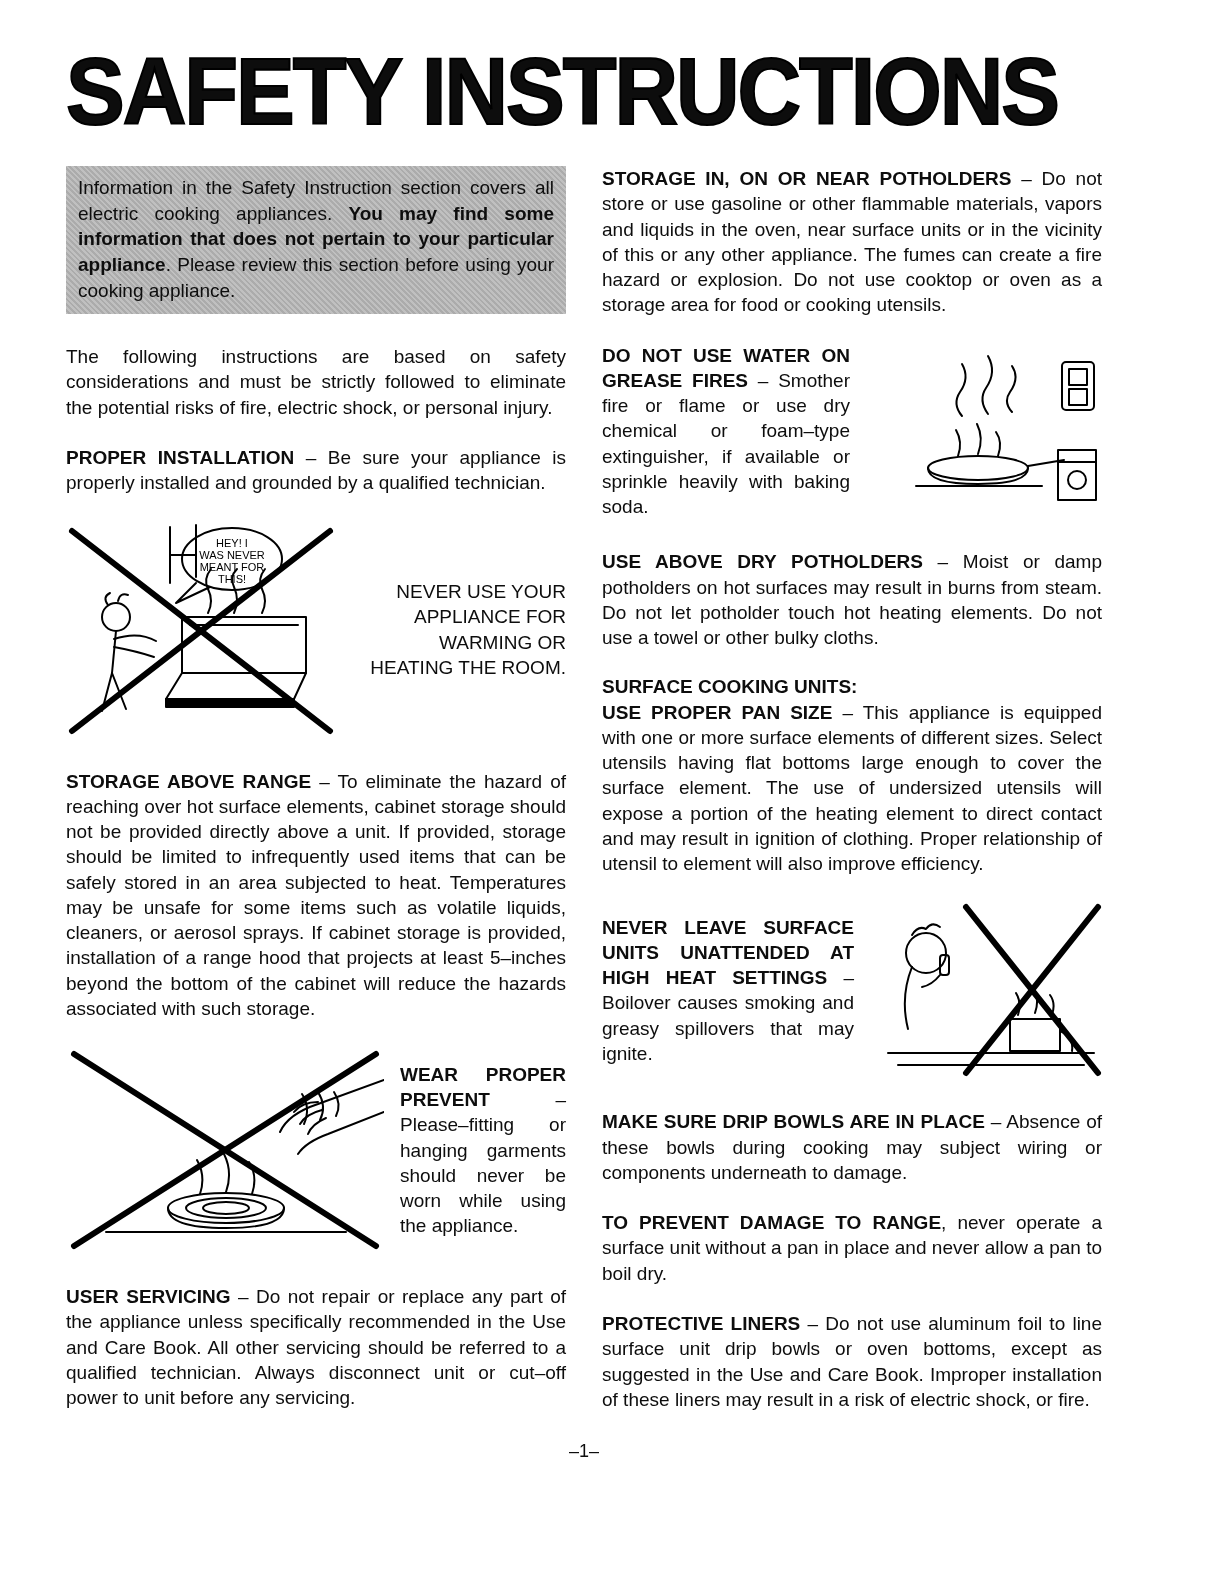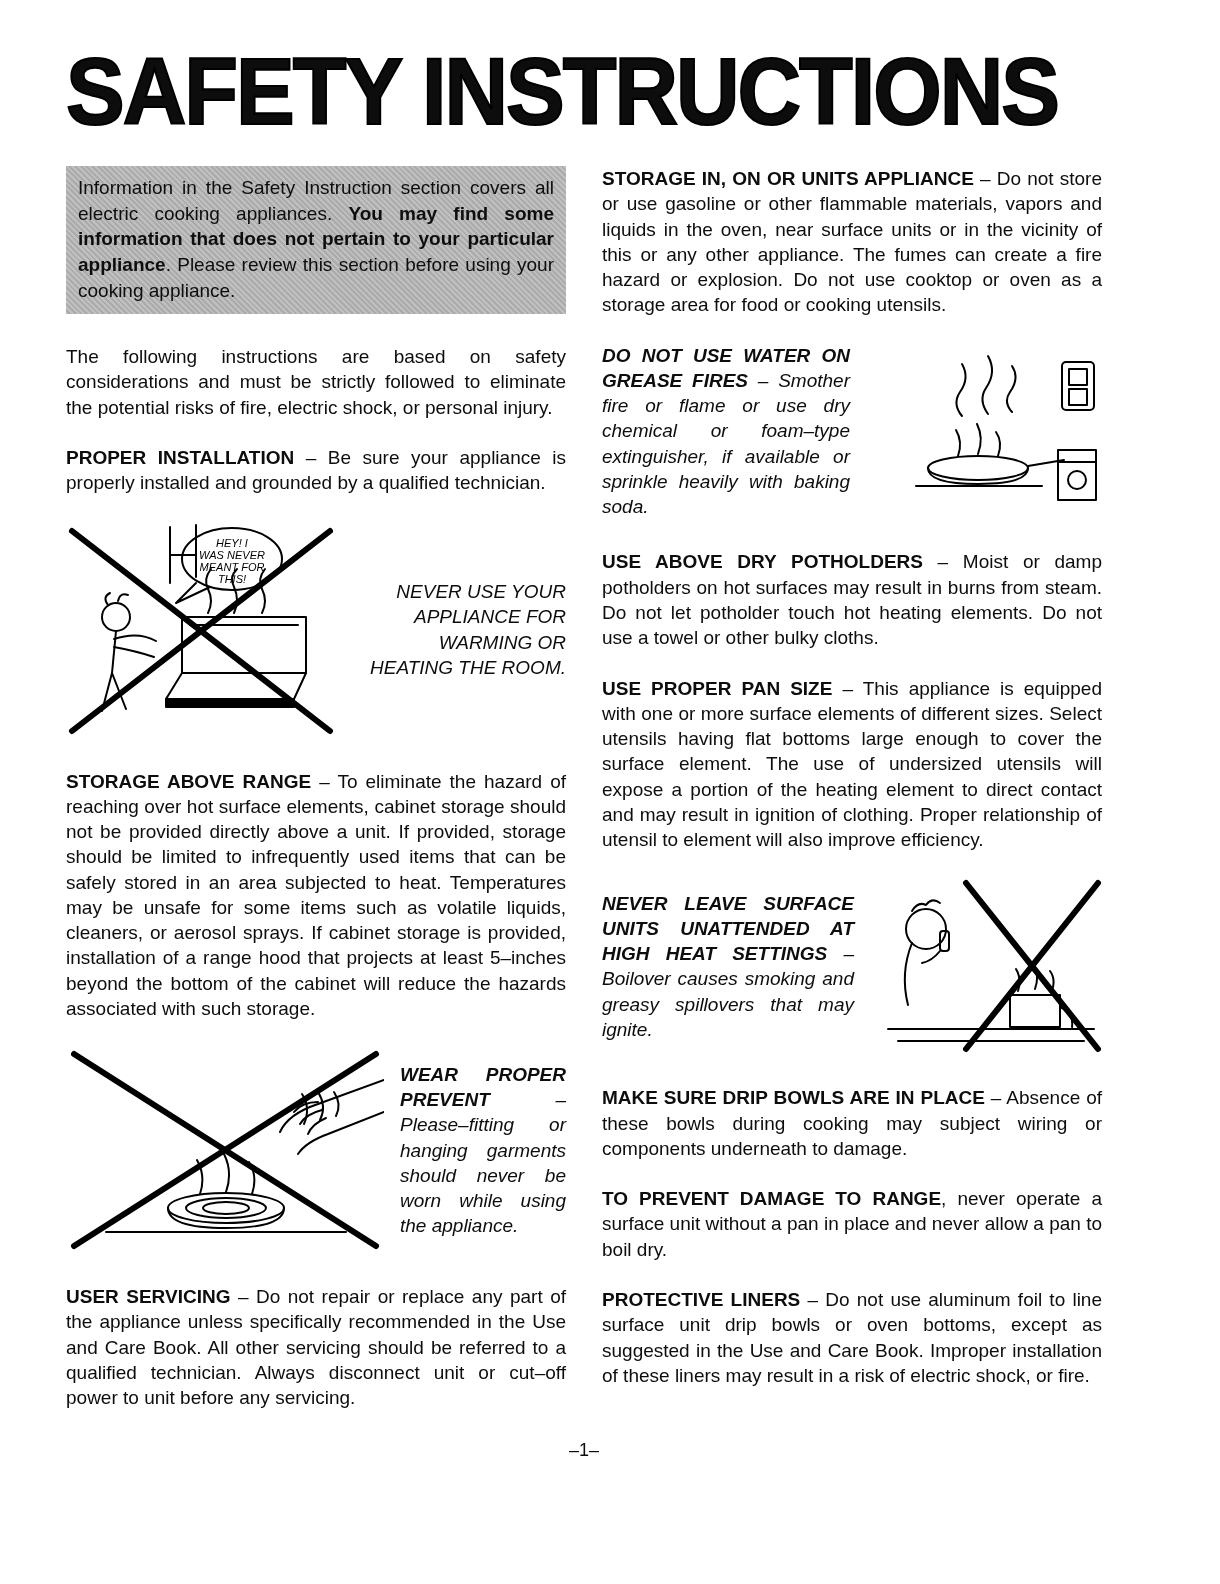--- a/index.html
+++ b/index.html
@@ -25,21 +25,21 @@
   }
   .caption { text-align:left; }
   b.head { font-weight:bold; }
   .highlight-box {
     background:#b6b6b6;
     background-image:repeating-linear-gradient(45deg, rgba(255,255,255,.14) 0 2px, rgba(0,0,0,.06) 2px 4px);
     padding:9px 12px 11px 12px;
     margin:0 0 30px 0;
     font-size:19px; line-height:1.35; text-align:justify;
   }
-  .fig-row { display:flex; align-items:center; gap:16px; margin:6px 0 30px 0;font-style:italic; }
+  .fig-row { display:flex; align-items:center; gap:16px; margin:6px 0 30px 0; }
   .fig-row .caption, .fig-row .fig-text { margin:0; }
   .fig { flex:0 0 auto; }
   .sketch { stroke:#000; fill:none; stroke-width:2; stroke-linecap:round; stroke-linejoin:round; }
   .sketch .xline { stroke-width:6; }
   .sketch text { stroke:none; fill:#000; font-family:"Liberation Sans", sans-serif; }
   .subhead { font-weight:bold; font-size:19px; margin:0 0 2px 0; }
   .page-number {
     text-align:center; font-size:18px; margin-top:4px;
     font-family:"Liberation Sans", sans-serif;
   }
@@ -124,21 +124,21 @@
         </svg>
         <div class="fig-text" style="max-width:195px;"><b class="head">WEAR PROPER PREVENT</b><span> – Please–fitting or hanging garments should never be worn while using the appliance.</span></div>
       </div>
 
       <p class="body"><b class="head">USER SERVICING</b><span> – Do not repair or replace any part of the appliance unless specifically recommended in the Use and Care Book. All other servicing should be referred to a qualified technician. Always disconnect unit or cut–off power to unit before any servicing.</span></p>
 
     </div>
 
     <div class="col">
 
-      <p class="body"><b class="head">STORAGE IN, ON OR UNITS APPLIANCE</b><span> – Do not store or use gasoline or other flammable materials, vapors and liquids in the oven, near surface units or in the vicinity of this or any other appliance. The fumes can create a fire hazard or explosion. Do not use cooktop or oven as a storage area for food or cooking utensils.</span></p>
+      <p class="body"><b class="head">STORAGE IN, ON OR NEAR POTHOLDERS</b><span> – Do not store or use gasoline or other flammable materials, vapors and liquids in the oven, near surface units or in the vicinity of this or any other appliance. The fumes can create a fire hazard or explosion. Do not use cooktop or oven as a storage area for food or cooking utensils.</span></p>
 
       <div class="fig-row">
         <div class="fig-text" style="flex:1 1 auto;"><b class="head">DO NOT USE WATER ON GREASE FIRES</b><span> – Smother fire or flame or use dry chemical or foam–type extinguisher, if available or sprinkle heavily with baking soda.</span></div>
         <svg class="sketch fig" width="236" height="166" viewBox="0 0 236 166">
 
           <path d="M96 16 q8 14 -2 28 q-8 12 2 24"></path>
           <path d="M122 8 q9 16 -2 32 q-8 12 2 26"></path>
           <path d="M146 18 q8 12 -2 26 q-7 10 2 20"></path>
 
           <path d="M92 108 q5 -14 -2 -26 M112 106 q6 -16 -1 -30 M132 108 q5 -14 -2 -24"></path>
@@ -154,20 +154,21 @@
           <rect x="192" y="102" width="38" height="50"></rect>
           <line x1="192" y1="114" x2="230" y2="114"></line>
           <circle cx="211" cy="132" r="9"></circle>
 
           <line x1="50" y1="138" x2="176" y2="138"></line>
         </svg>
       </div>
 
       <p class="body"><b class="head">USE ABOVE DRY POTHOLDERS</b><span> – Moist or damp potholders on hot surfaces may result in burns from steam. Do not let potholder touch hot heating elements. Do not use a towel or other bulky cloths.</span></p>
 
+      <p class="subhead">SURFACE COOKING UNITS:</p>
       <p class="body"><b class="head">USE PROPER PAN SIZE</b><span> – This appliance is equipped with one or more surface elements of different sizes. Select utensils having flat bottoms large enough to cover the surface element. The use of undersized utensils will expose a portion of the heating element to direct contact and may result in ignition of clothing. Proper relationship of utensil to element will also improve efficiency.</span></p>
 
       <div class="fig-row">
         <div class="fig-text" style="flex:1 1 auto;"><b class="head">NEVER LEAVE SURFACE UNITS UNATTENDED AT HIGH HEAT SETTINGS</b><span> – Boilover causes smoking and greasy spillovers that may ignite.</span></div>
         <svg class="sketch fig" width="232" height="178" viewBox="0 0 232 178">
 
           <circle cx="56" cy="52" r="20"></circle>
           <path d="M42 34 q6 -10 14 -6 q6 -8 14 -2"></path>
           <path d="M42 66 Q30 96 38 128"></path>
           <rect x="70" y="54" width="9" height="20" rx="3"></rect>

